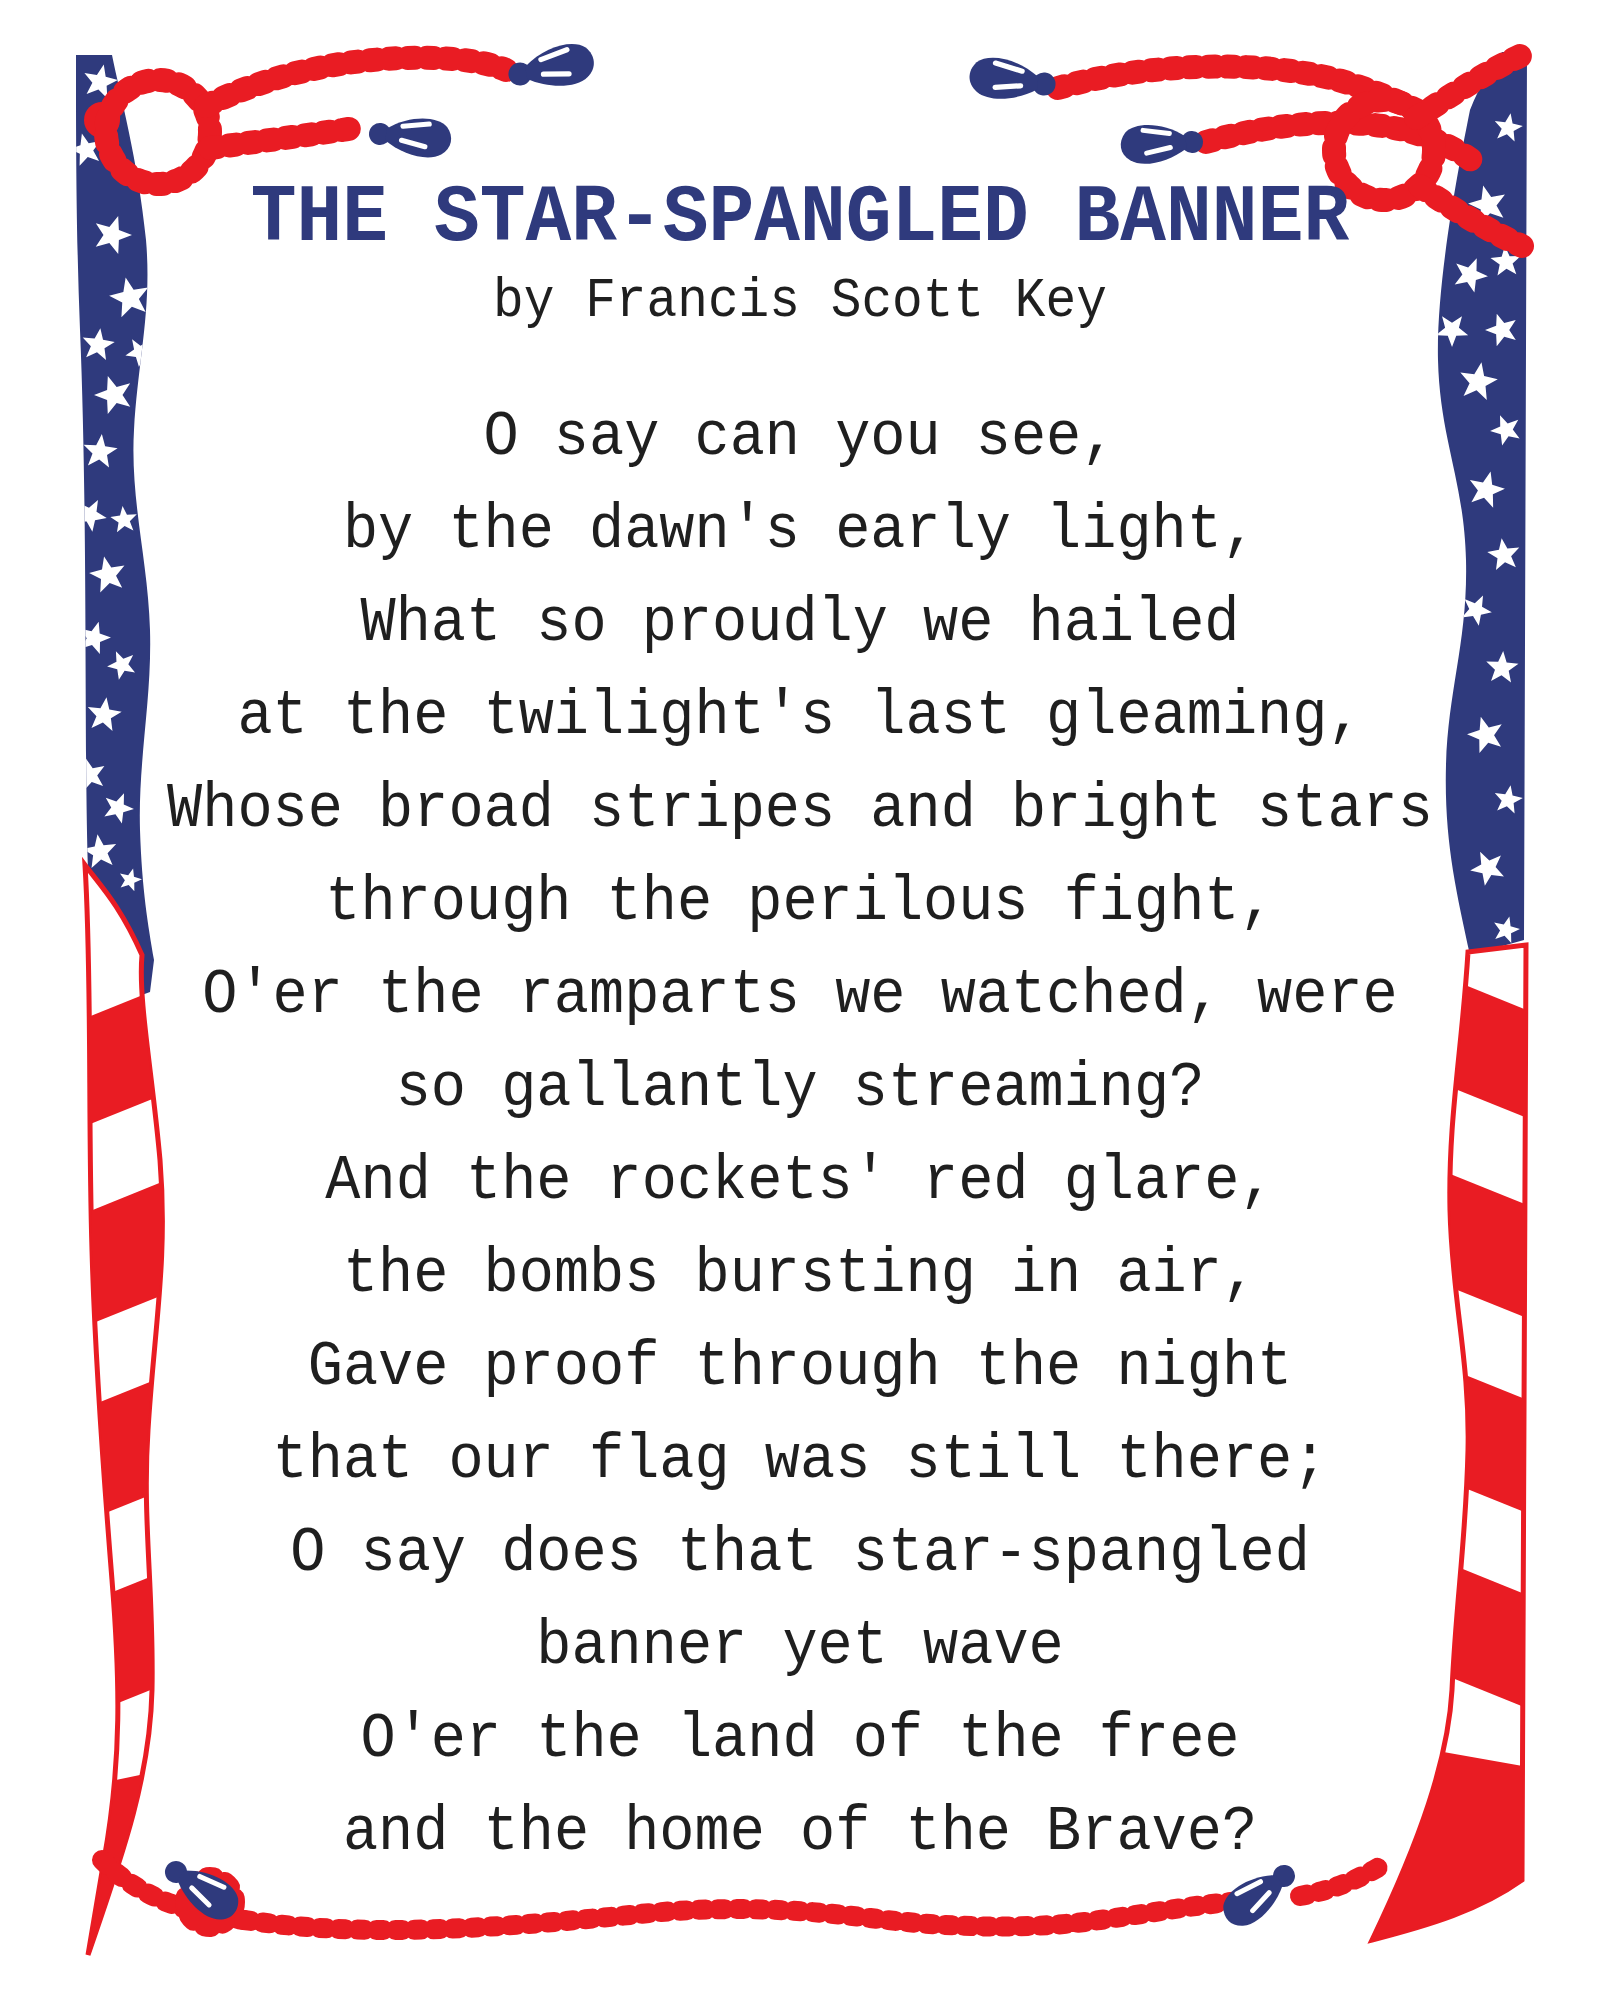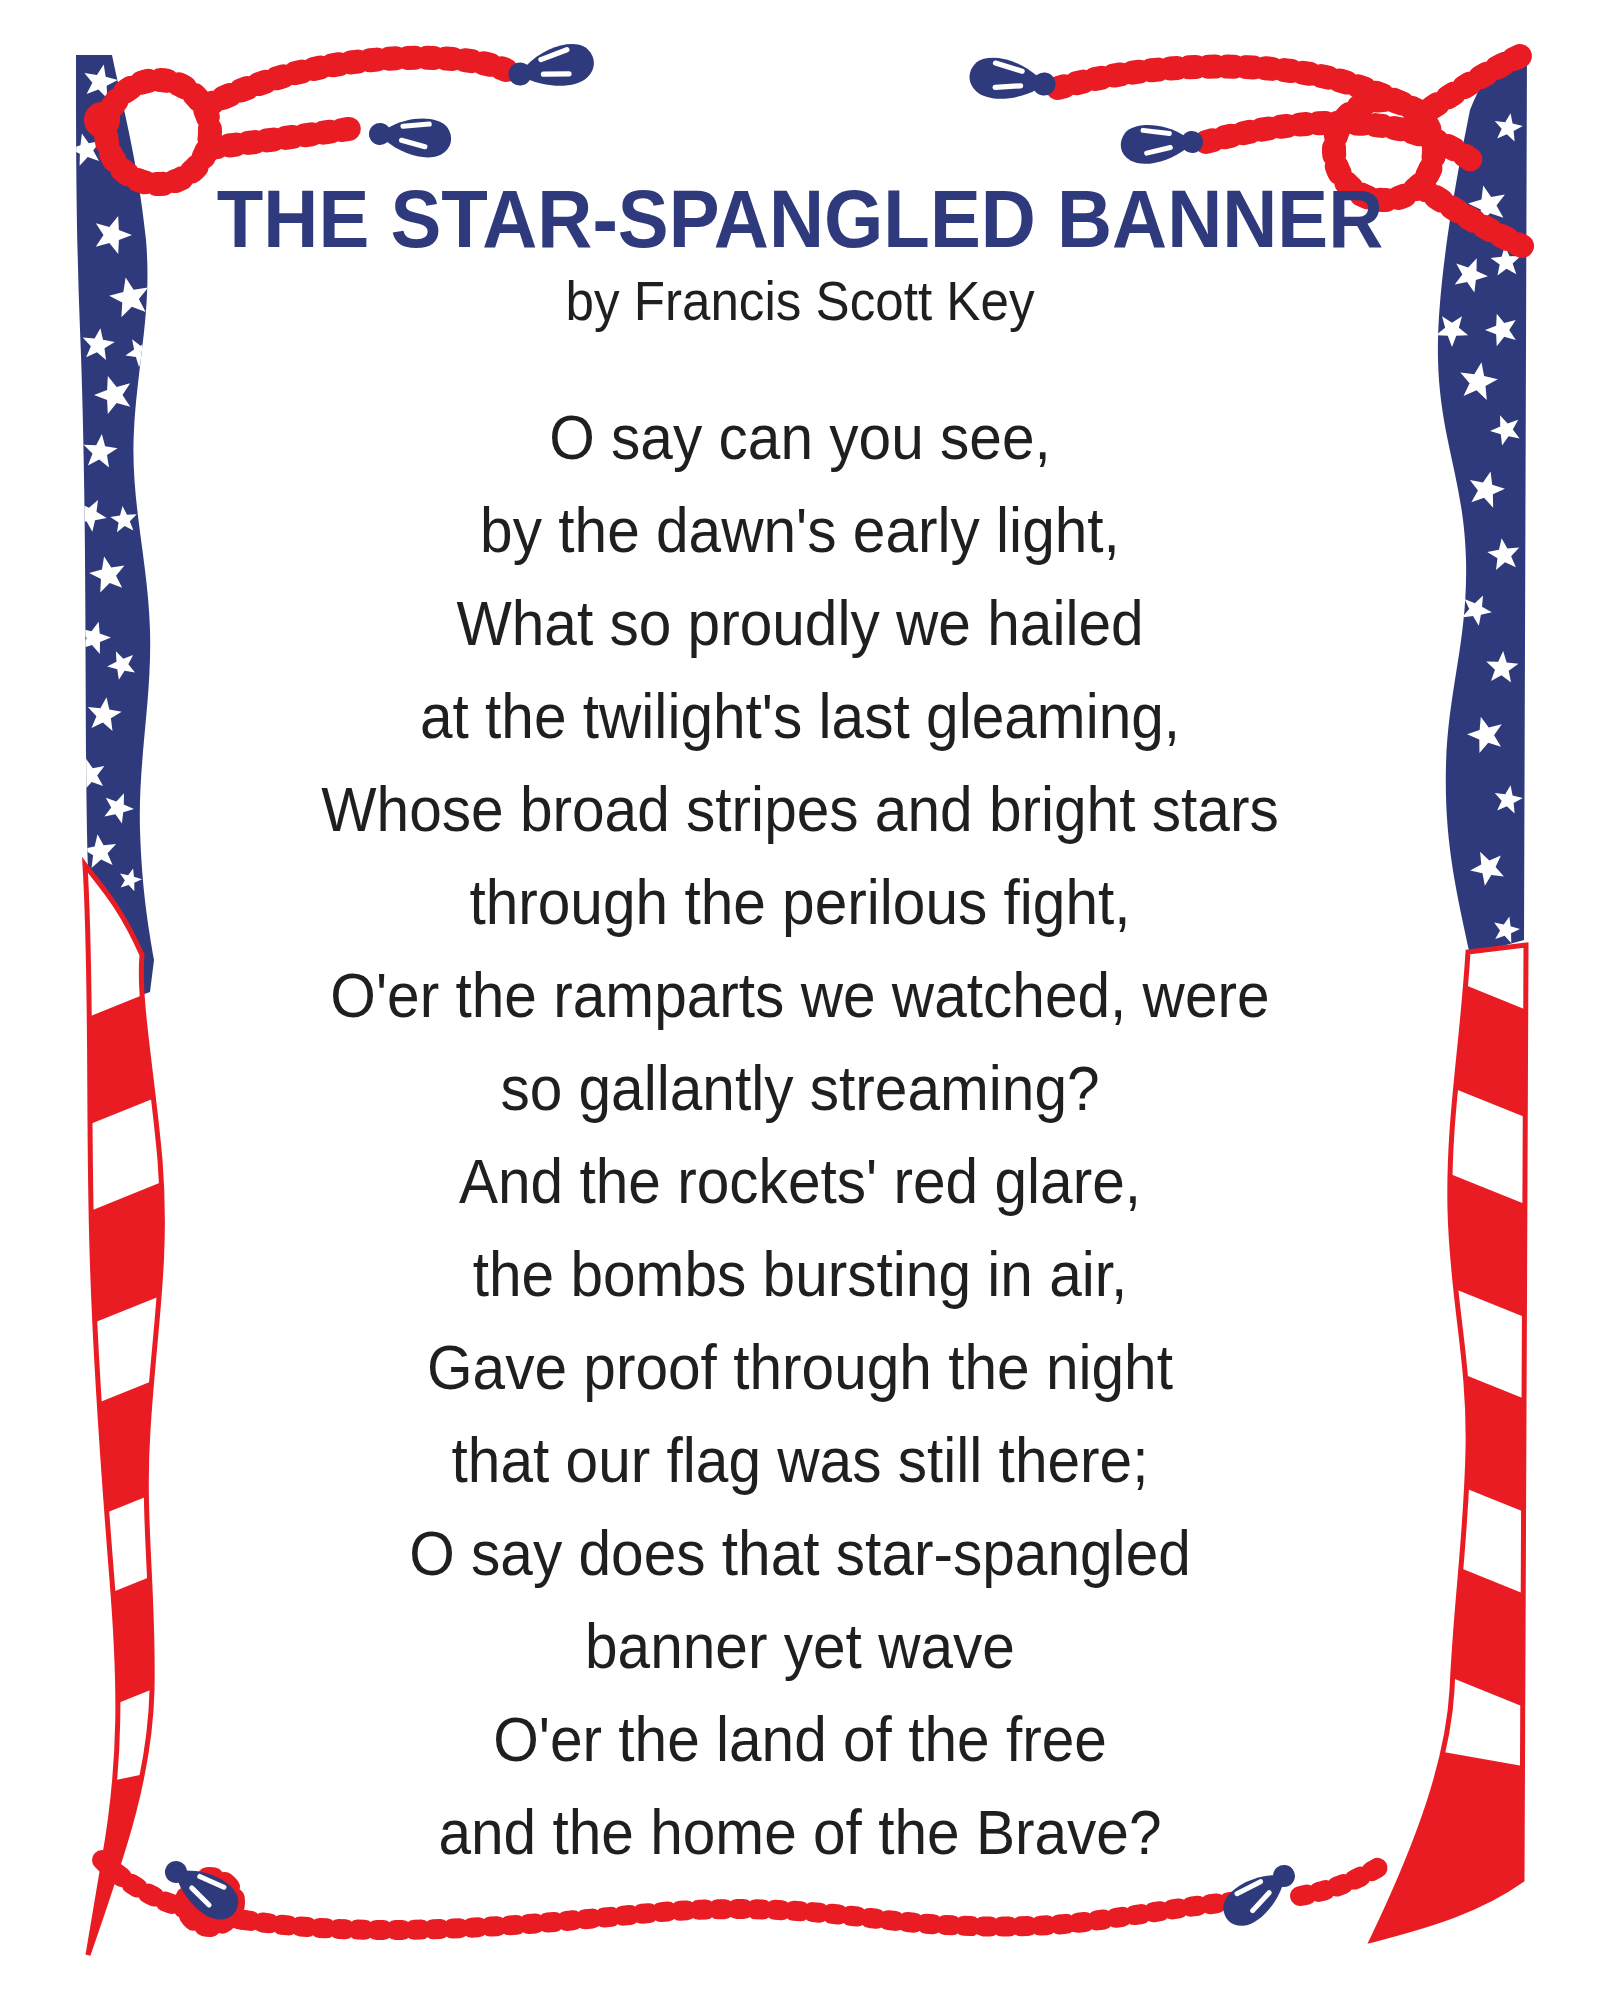--- a/index.html
+++ b/index.html
@@ -7,21 +7,21 @@
     --flag-red:#e91c23;
     --text:#1f1f1f;
     --background:#ffffff;
   }
   html,body{margin:0;padding:0;background:#fff;}
   .page{
     position:relative;
     width:1600px;height:2000px;
     background:var(--background);
     overflow:hidden;
-    font-family:Liberation Sans, sans-serif;
+    font-family:Liberation Mono, monospace;
   }
   .border-svg{
     position:absolute;inset:0;width:1600px;height:2000px;
     pointer-events:none;
   }
   .rope{fill:none;stroke:var(--flag-red);stroke-width:24;stroke-dasharray:7 12;stroke-linecap:round;}
   .rope-thin{fill:none;stroke:var(--flag-red);stroke-width:20;stroke-dasharray:7 12;stroke-linecap:round;}
   .ribbon{fill:#ffffff;stroke:var(--flag-red);stroke-width:5;}
   .stripe{fill:var(--flag-red);}
   .band{fill:var(--flag-navy);}

